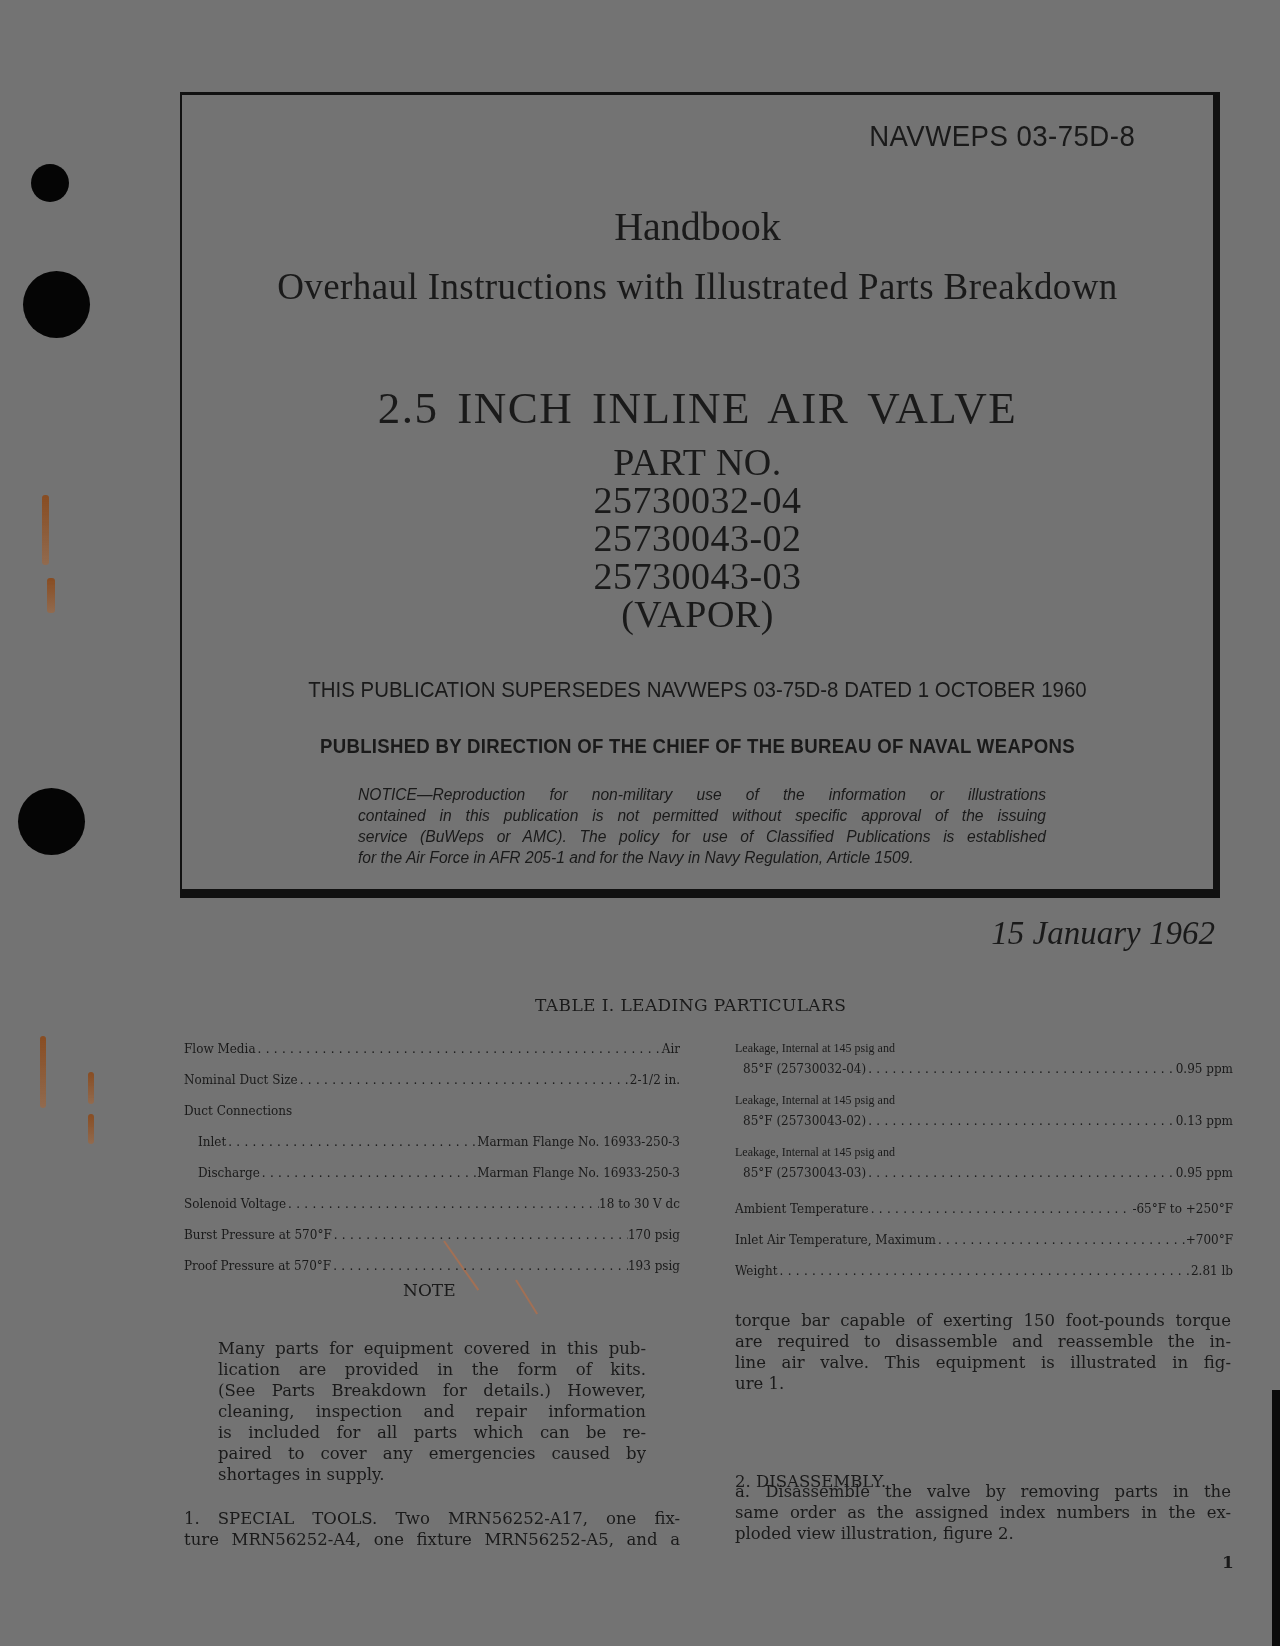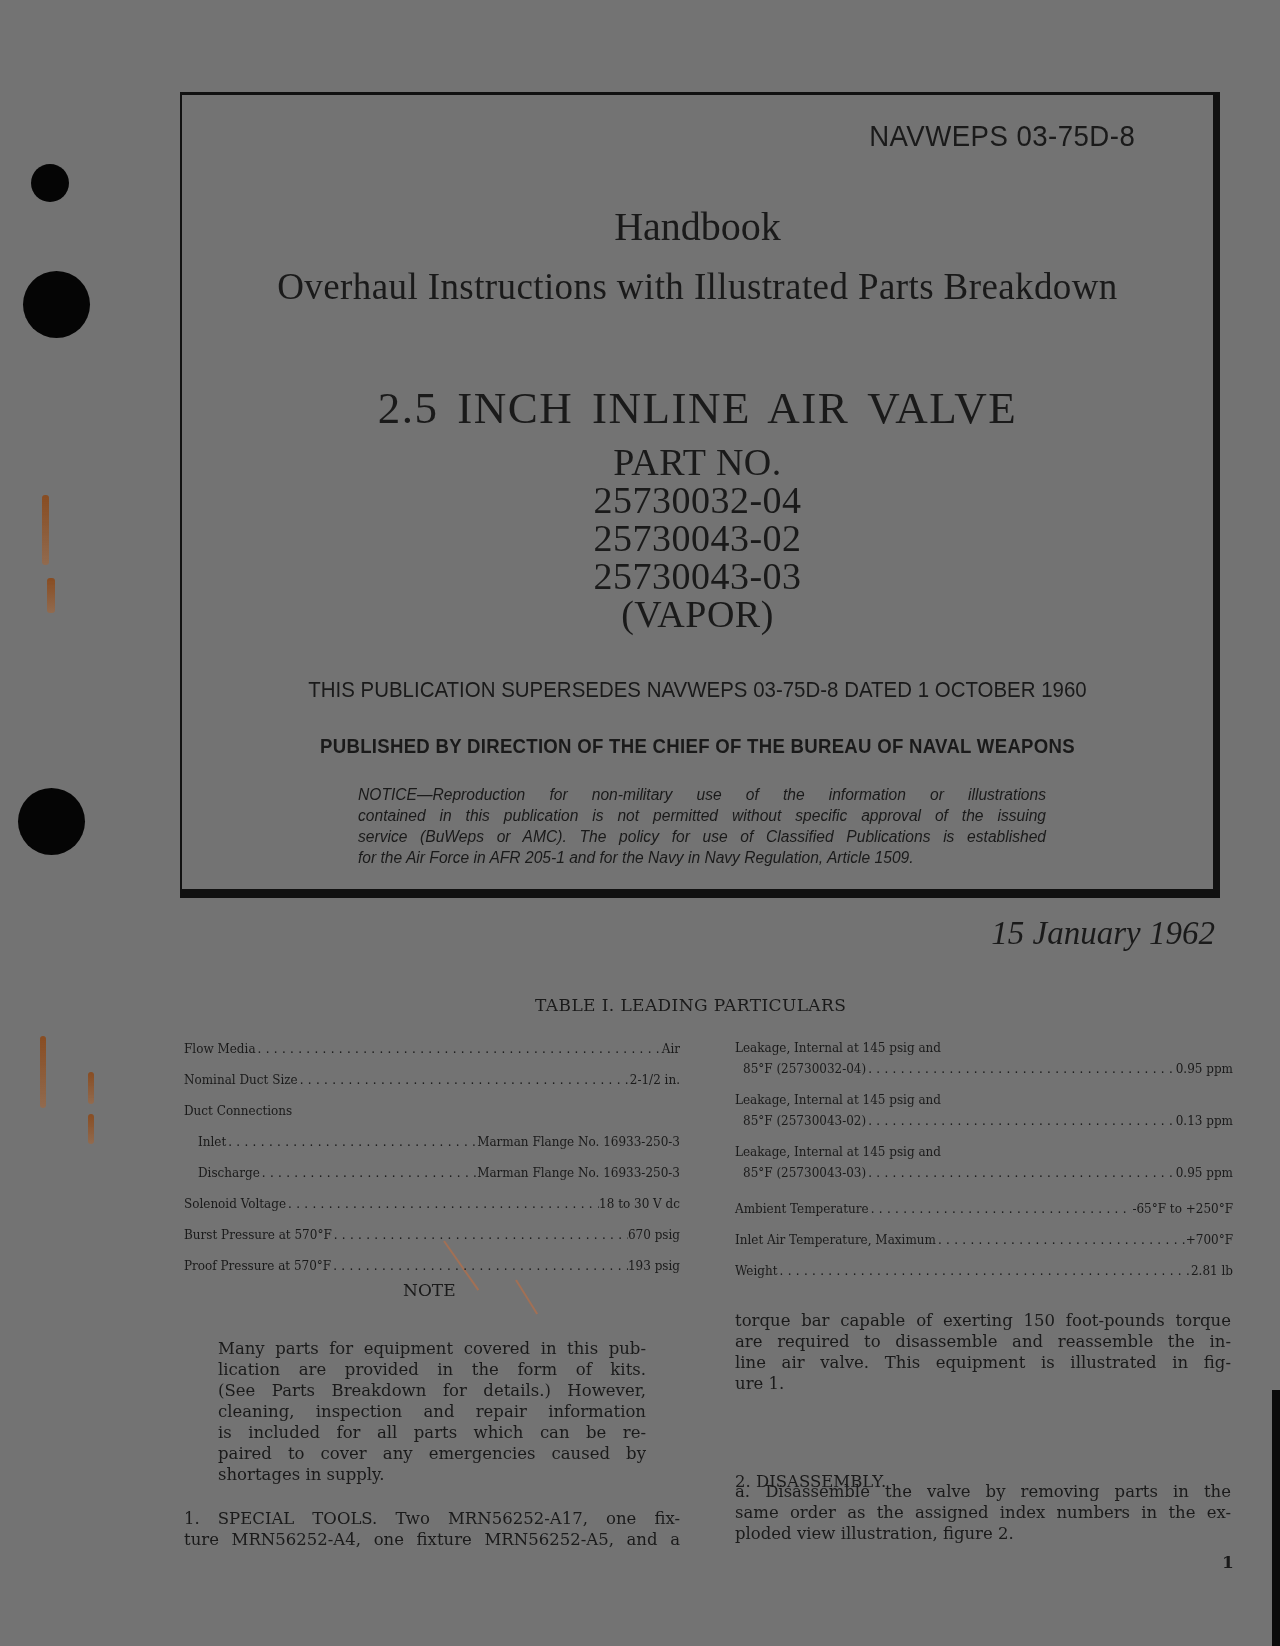--- a/index.html
+++ b/index.html
@@ -79,21 +79,21 @@
   .table-title-inner { position: absolute; left: 535px; top: 995px; font-size: 17px; letter-spacing: 0.4px; }
 
   .col { position: absolute; font-size: 12px; }
   .row { display: flex; align-items: baseline; white-space: nowrap; height: 31px; line-height: 31px; }
   .row .label { flex: 0 0 auto; }
   .row .dots { flex: 1 1 auto; overflow: hidden; letter-spacing: 3.3px; padding: 0 2px; }
   .row .dots::before { content: ". . . . . . . . . . . . . . . . . . . . . . . . . . . . . . . . . . . . . . . . . . . . . . . . . . . . . . . . . . . . ."; letter-spacing: 0; word-spacing: 0.5px; }
   .row .value { flex: 0 0 auto; }
   .row.indent .label { padding-left: 14px; }
   .lk { line-height: 21px; }
-  .lk .l1 { height: 21px; }
+  .lk .l1 { height: 21px; font-family: Liberation Serif, serif; }
   .lk .row { height: 21px; line-height: 21px; }
   .lk .row .label { padding-left: 8px; }
   .lk-group { margin-bottom: 10px; }
 
   .left-col { left: 184px; top: 1034px; width: 496px; }
   .right-col { left: 735px; top: 1038px; width: 498px; }
 
   .note-title { position: absolute; left: 403px; top: 1280px; font-size: 17px; }
   .note-body {
     position: absolute; left: 218px; width: 428px; top: 1338px;
@@ -182,21 +182,21 @@
       <span class="value">Marman Flange No. 16933-250-3</span>
     </div>
     <div class="row">
       <span class="label">Solenoid Voltage</span>
       <span class="dots"></span>
       <span class="value">18 to 30 V dc</span>
     </div>
     <div class="row">
       <span class="label">Burst Pressure at 570°F</span>
       <span class="dots"></span>
-      <span class="value">670 psig</span>
+      <span class="value">170 psig</span>
     </div>
     <div class="row">
       <span class="label">Proof Pressure at 570°F</span>
       <span class="dots"></span>
       <span class="value">193 psig</span>
     </div>
   </div>
 
   <div class="col right-col mono">
     <div class="lk lk-group">

